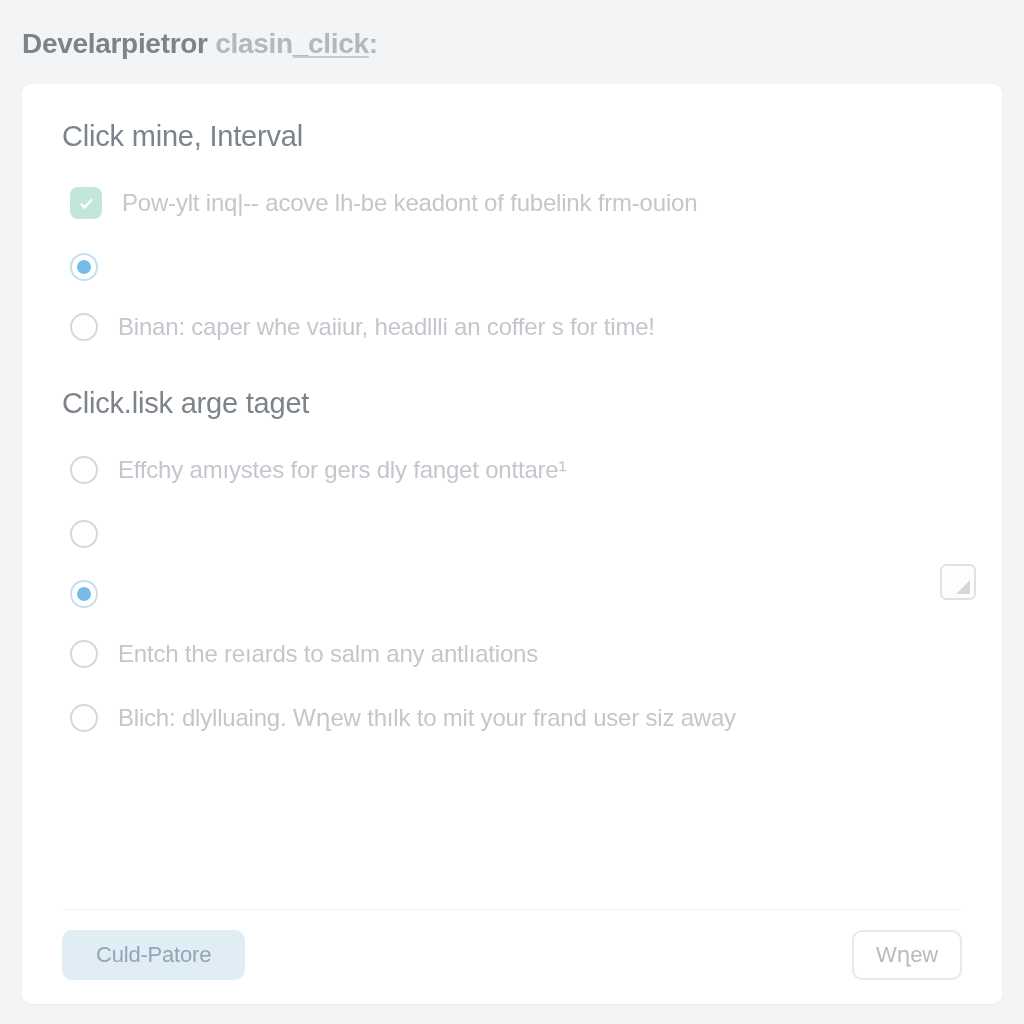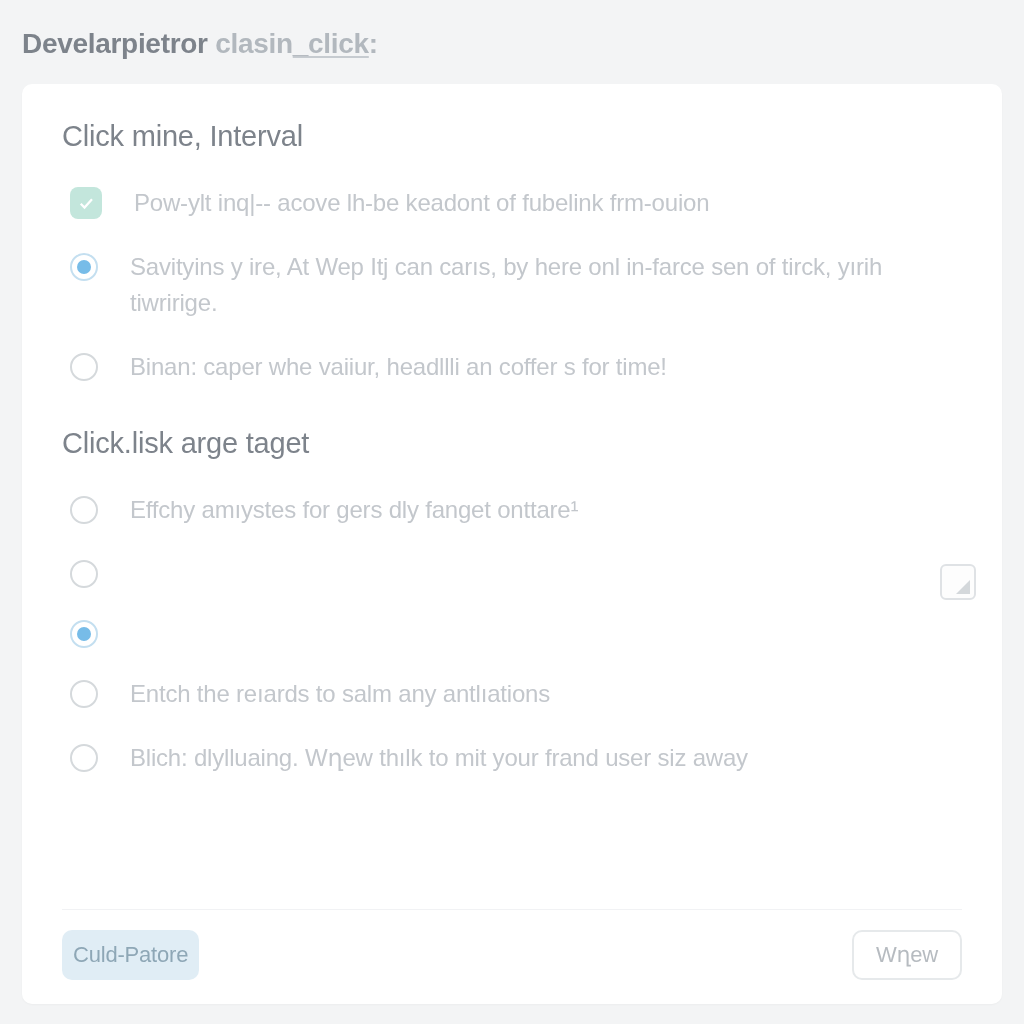--- a/index.html
+++ b/index.html
@@ -54,21 +54,21 @@
     font-weight: 500;
     margin-bottom: 22px;
     letter-spacing: -0.2px;
   }
   .section {
     margin-bottom: 32px;
   }
   .option-row {
     display: flex;
     align-items: flex-start;
-    gap: 32px;
+    gap: 20px;
     padding: 10px 0 10px 8px;
     margin-bottom: 8px;
   }
   .option-label {
     font-size: 24px;
     line-height: 1.5;
     color: #c3c7cc;
     flex: 1;
     letter-spacing: -0.2px;
   }
@@ -144,21 +144,21 @@
     display: flex;
     align-items: center;
     justify-content: space-between;
     padding: 20px 0 24px 0;
     border-top: 1px solid #f1f2f4;
   }
   .btn {
     font-size: 22px;
     font-weight: 500;
     border-radius: 10px;
-    padding: 12px 11px;
+    padding: 12px 34px;
     letter-spacing: -0.2px;
     cursor: pointer;
     border: none;
   }
   .btn-primary {
     background: #e0edf5;
     color: #8ea7b6;
   }
   .btn-secondary {
     background: #ffffff;
@@ -186,21 +186,20 @@
               <polyline points="5,13 10,18 20,7"></polyline>
             </svg>
         </div>
         <div class="option-label">Pow-ylt inq|-- acove lh-be keadont of fubelink frm-ouion</div>
       </div>
 
       <div class="option-row">
         <div class="radio selected">
             <div class="dot"></div>
           </div>
-        <div class="option-label">Savityins y ire, At Wep Itj can carıs, by here onl in-farce sen of tirck, yırih tiwririge.</div>
       </div>
 
       <div class="option-row">
         <div class="radio"></div>
         <div class="option-label">Binan: caper whe vaiiur, headllli an coffer s for time!</div>
       </div>
     </div>
 
     <div class="section">
       <div class="section-heading">Click.lisk arge taget</div>

